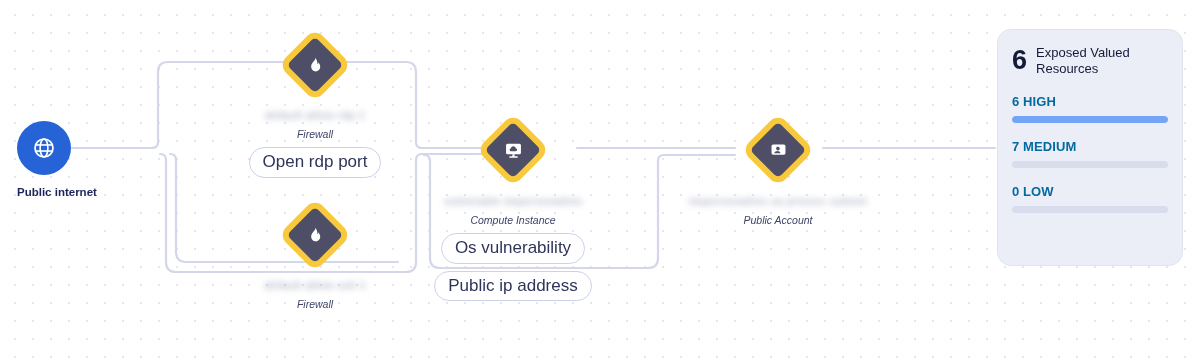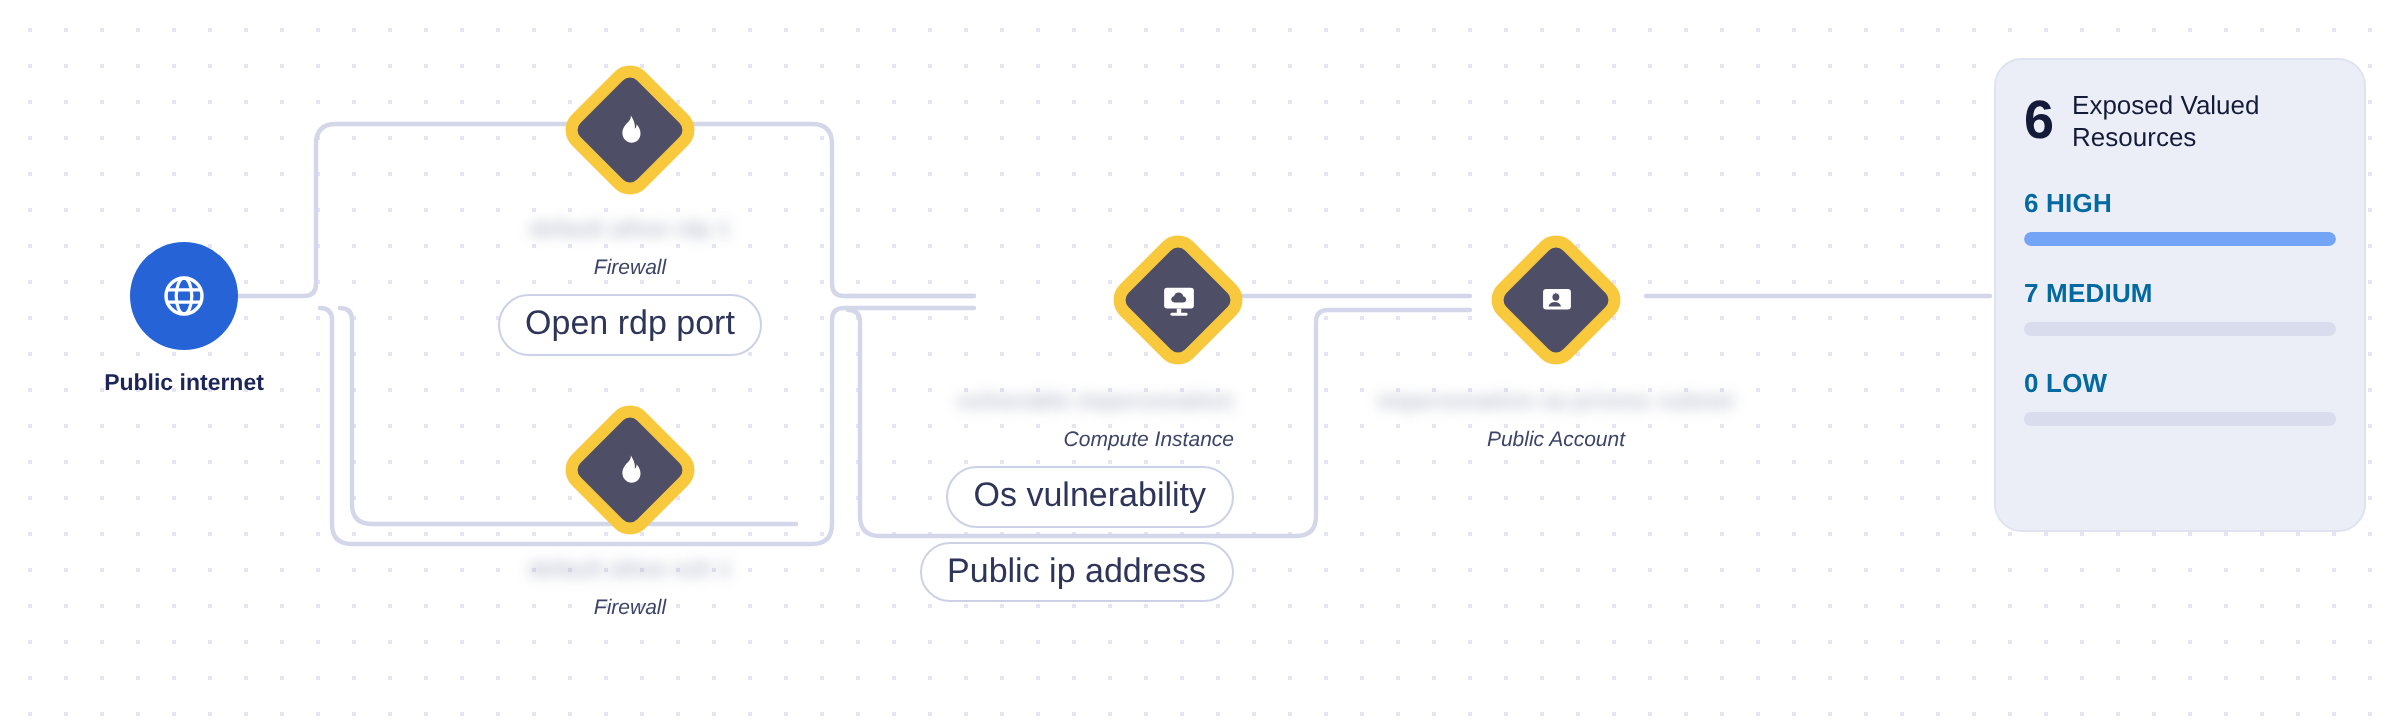--- a/index.html
+++ b/index.html
@@ -38,21 +38,21 @@
 
   
   .node {
     position: absolute;
     display: flex;
     flex-direction: column;
     align-items: center;
   }
 
   
-  .globe-node { left: 17px; top: 121px; width: 150px; align-items: center; }
+  .globe-node { left: 17px; top: 121px; width: 150px; align-items: flex-start; }
   .globe-circle {
     width: 54px; height: 54px;
     border-radius: 50%;
     background: #2563d6;
     display: flex;
     align-items: center;
     justify-content: center;
     margin-left: 0px;
   }
   .globe-label {
@@ -116,21 +116,21 @@
     background: #ffffff;
     color: #2e3559;
     font-size: 17px;
     white-space: nowrap;
     line-height: 1.15;
   }
 
   
   .fw-rdp      { left: 230px; top: 37px;  width: 170px; }
   .fw-ssh      { left: 230px; top: 207px; width: 170px; }
-  .compute     { left: 447px; top: 122px; width: 170px; align-items: flex-end; }
+  .compute     { left: 428px; top: 122px; width: 170px; }
   .svcacct     { left: 693px; top: 122px; width: 170px; }
 
   .fw-rdp .node-title   { margin-top: 16px; }
   .fw-ssh .node-title   { margin-top: 16px; }
   .compute .node-title  { margin-top: 17px; }
   .svcacct .node-title  { margin-top: 17px; }
 
   
   .summary-card {
     position: absolute;

